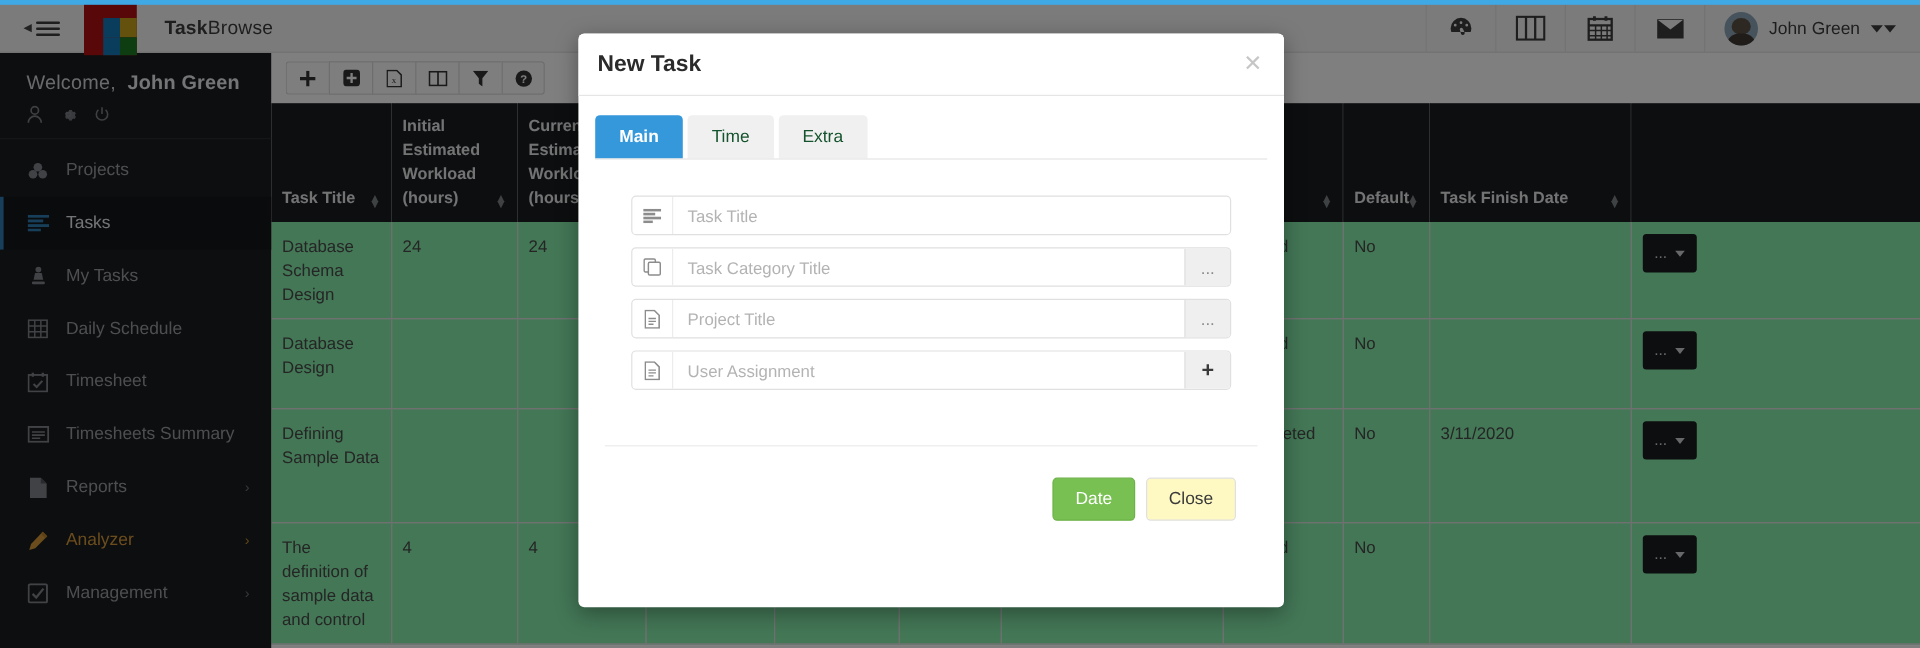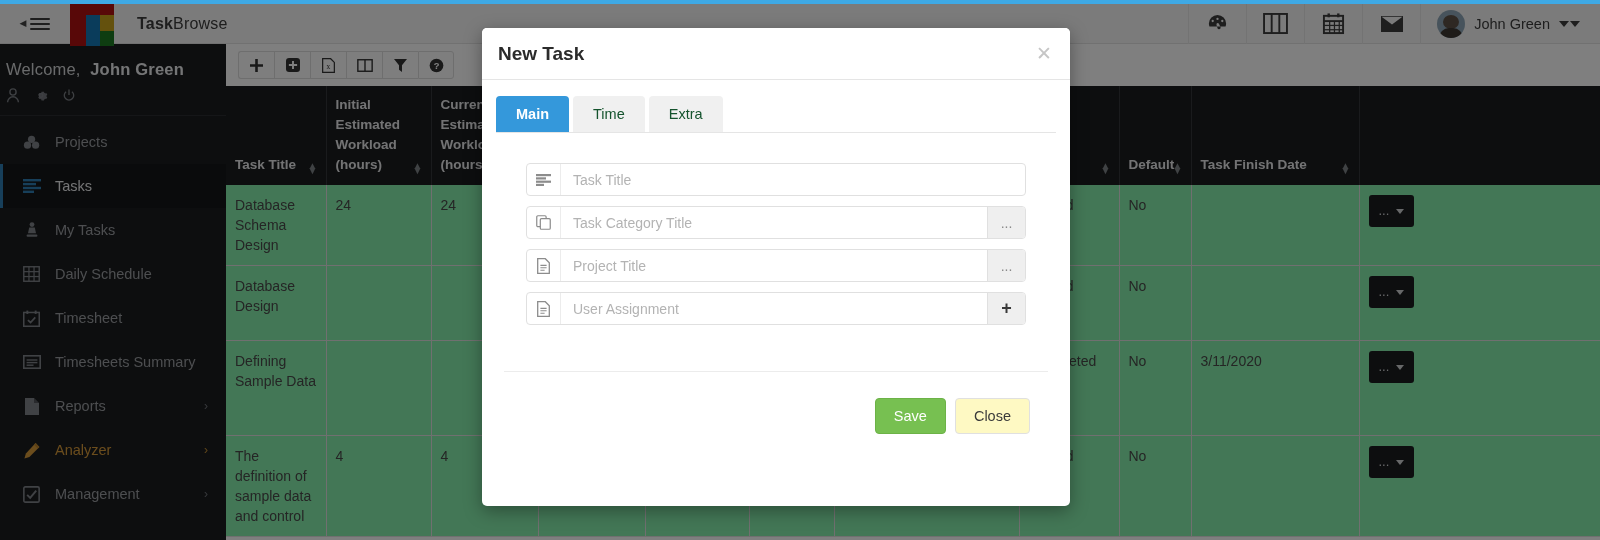--- a/index.html
+++ b/index.html
@@ -73,21 +73,21 @@
     width:0;height:0;border-left:5px solid transparent;border-right:5px solid transparent;
     border-top:6px solid #3c3c3c;
   }
 
   
   .sidebar {
     position:absolute; top:44px; left:0; width:226px; height:496px;
     background:#1b1d1f; z-index:15; color:#9a9da1;
   }
   .welcome {
-    padding:16px 0 12px 6px;
+    padding:16px 0 12px 22px;
   }
   .welcome-text { font-size:16.5px; color:#d2d4d6; letter-spacing:.2px; }
   .welcome-text b { color:#e9eaec; font-weight:700; }
   .welcome-icons { display:flex; gap:14px; margin-top:9px; color:#7c8086; }
   .welcome-icons > span { cursor:pointer; display:inline-flex; }
   .nav-sep { height:1px; background:#2a2d30; margin:0 0 0 0; }
   .nav { margin-top:4px; }
   .nav-item {
     position:relative; height:44px; display:flex; align-items:center;
     padding-left:22px; gap:14px; cursor:pointer; font-size:14.5px; color:#9a9da1;
@@ -613,18 +613,18 @@
         </span>
         <span class="finput">User Assignment</span>
         <span class="fbtn plus">+</span>
       </div>
 
     </div>
 
     <div class="form-sep"></div>
 
     <div class="actions">
-      <div class="btn btn-save">Save</div>
+      <div class="btn btn-save">Date</div>
       <div class="btn btn-close">Close</div>
     </div>
   </div>
 
 </div>
 
 </body></html>

